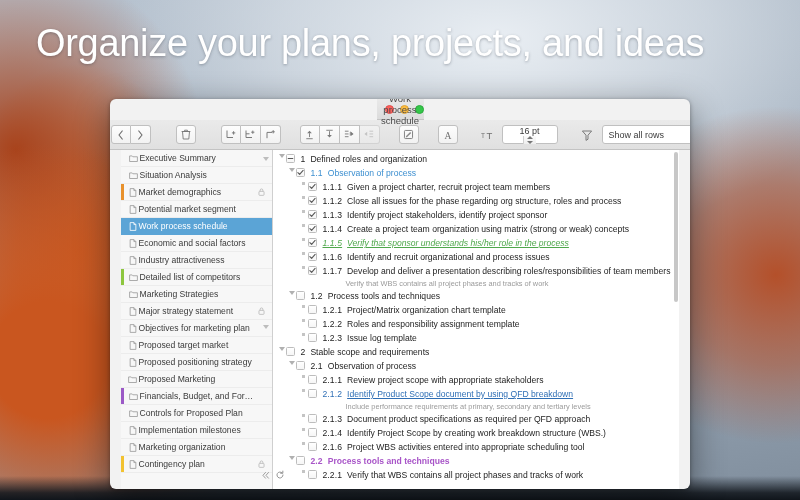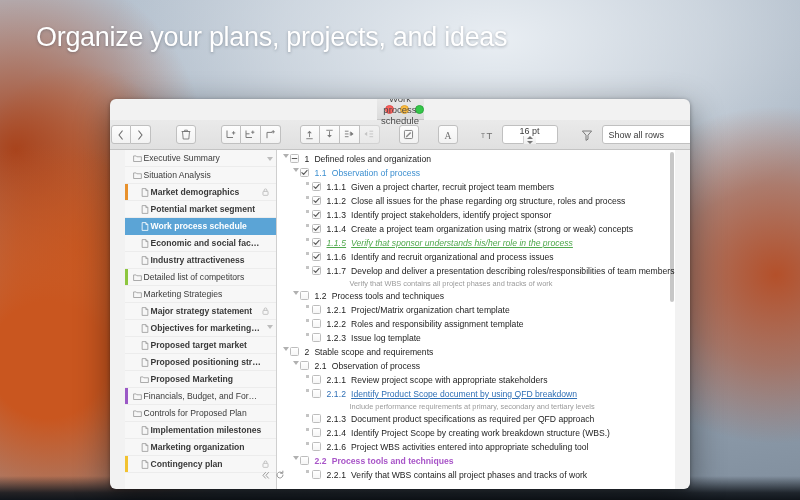--- a/index.html
+++ b/index.html
@@ -29,21 +29,21 @@
   #backdrop-dark {
     position: absolute; left: 0; right: 0; bottom: 0; height: 24px;
     background: linear-gradient(180deg, rgba(20,26,33,0) 0%, rgba(17,22,28,0.88) 70%, #10151b 100%);
   }
 
   
   #headline {
     position: absolute;
     left: 36px; top: 22px;
     width: 740px;
-    font-size: 27px;
+    font-size: 38px;
     font-weight: 400;
     letter-spacing: -0.3px;
     color: #ffffff;
     text-shadow: 0 1px 3px rgba(40,50,60,0.35);
     white-space: nowrap;
   }
 
   
   #window {
     position: absolute;
@@ -153,21 +153,21 @@
     padding-right: 6px;
   }
   .sb-row.sel { background: #5ba4d6; color: #fff; border-bottom-color: #5ba4d6; }
   .sb-stripe {
     position: absolute; left: 0; top: 0; bottom: 0; width: 3px;
   }
   .sb-ico { width: 11px; margin-left: 2px; flex: none; display: flex; align-items: center; justify-content: center; color: #9a9a9a; }
   .sb-row.sel .sb-ico { color: #ffffff; }
   .sb-label { flex: 1; white-space: nowrap; overflow: hidden; text-overflow: ellipsis; }
   .lvl0 { padding-left: 5px; }
-  .lvl1 { padding-left: 12px; font-weight: bold; }
+  .lvl1 { padding-left: 4px; }
   .sb-lock { width: 9px; flex: none; color: #b0b0b0; display:flex; align-items:center; justify-content:center;}
 
   #sb-footer {
     height: 26px; flex: none;
     border-top: 1px solid #d2d2d2;
     background: #f0f0f0;
     display: flex; align-items: center;
     padding: 0 6px; gap: 5px;
   }
   #search-box {
@@ -212,21 +212,21 @@
   .cbx {
     width: 9px; height: 9px; flex: none;
     border: 1px solid #bdbdbd; border-radius: 1.5px;
     background: linear-gradient(180deg,#ffffff,#f6f6f6);
     margin-top: 1px;
     display: flex; align-items: center; justify-content: center;
     color: #6d6d6d;
   }
   .cbx svg { display: block; }
   .num { flex: none; padding: 0 5px 0 5px; white-space: nowrap; letter-spacing: 0.1px; }
-  .txt { flex: 1; }
+  .txt { flex: 1; padding-right: 8px; }
   .note {
     font-size: 7.4px; color: #9a9a9a; line-height: 11px;
   }
 
   .st-green .num, .st-green .txt { color: #4fa84c; font-style: italic; text-decoration: underline; }
   .st-blue .num { color: #2f6fb5; }
   .st-blue .txt { color: #2f6fb5; text-decoration: underline; }
   .st-bluehead .num, .st-bluehead .txt { color: #3c8fd0; }
   .st-purple .num, .st-purple .txt { color: #a855c8; font-weight: bold; }
 

